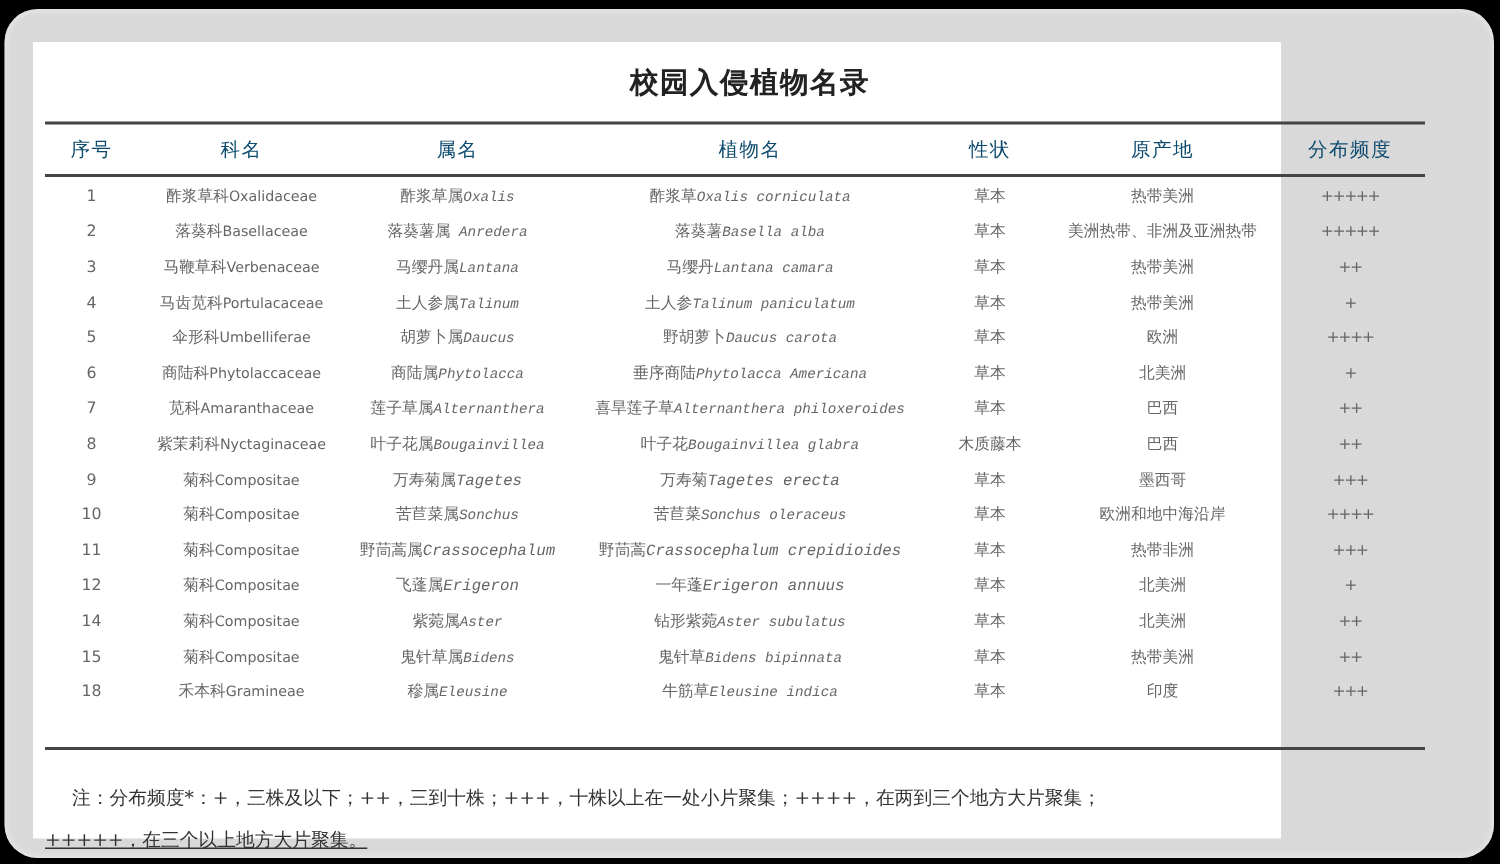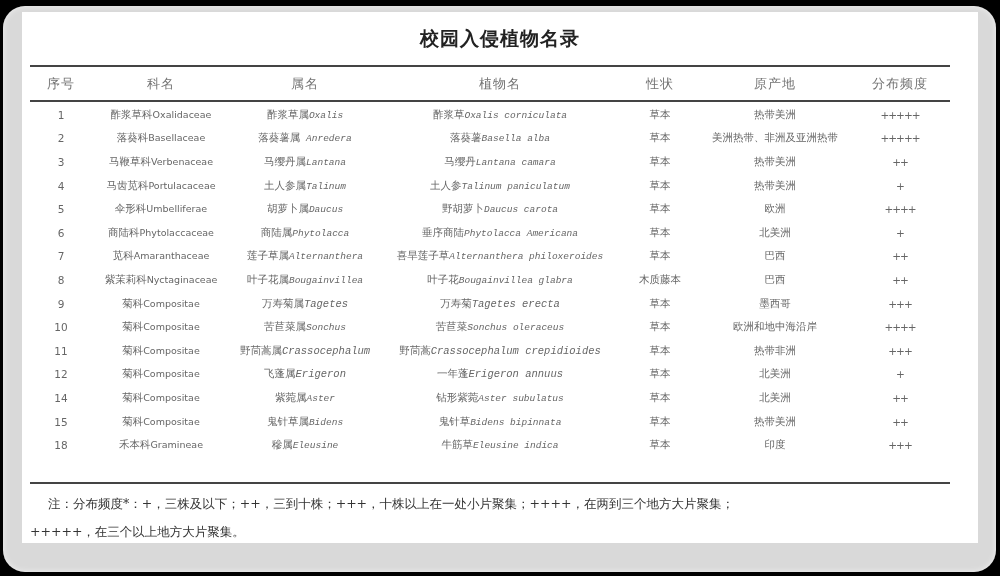--- a/index.html
+++ b/index.html
@@ -6,55 +6,55 @@
     body {
       width: 1000px; height: 576px; background: #000; position: relative; overflow: hidden;
       font-family: "DejaVu Serif", serif;
     }
     .frame {
       position: absolute; left: 3px; top: 6px; width: 993px; height: 566px;
       background: #d9d9d9; border-radius: 22px;
       box-shadow: inset 0 0 6px rgba(255,255,255,0.6);
     }
     .page {
-      position: absolute; left: 22px; top: 12px; width: 956px; height: 531px;
+      position: absolute; left: 22px; top: 28px; width: 832px; height: 531px;
       background: #fff;
     }
     .title {
       position: absolute; left: 0; top: 14px; width: 956px; text-align: center;
       font-size: 19px; font-weight: bold; color: #222; letter-spacing: 1px;
     }
     .rule { position: absolute; left: 8px; width: 920px; background: #444; }
     .rule.top { top: 53px; height: 2px; }
     .rule.mid { top: 88px; height: 2px; }
     .rule.bot { top: 470px; height: 2px; }
     table.grid {
       position: absolute; left: 8px; top: 56px; width: 920px; border-collapse: collapse;
       table-layout: fixed;
     }
     table.grid th {
-      height: 32px; font-weight: normal; font-size: 13px; color: #737373; letter-spacing: 1px;
+      height: 32px; font-weight: normal; font-size: 13px; color: #0c4a6e; letter-spacing: 1px;
       text-align: center; padding: 0;
     }
     table.grid td {
       height: 23.6px; font-size: 10.5px; color: #666; text-align: center; padding: 0;
       white-space: nowrap;
     }
     table.grid tbody tr:first-child td { padding-top: 3px; }
     .sans { font-family: "DejaVu Sans", sans-serif; font-size: 9.5px; }
     .lat { font-family: Liberation Mono, monospace; font-style: italic; font-size: 9.5px; }
     .freq { font-family: "DejaVu Sans", sans-serif; font-size: 9px; color: #333; letter-spacing: -1px; }
     .big td { font-size: 11.5px; color: #555; }
     .big .lat { font-size: 10.5px; }
     .note {
       position: absolute; left: 8px; top: 478px; width: 930px; font-size: 12.5px; color: #333;
       line-height: 28px;
     }
-    .note .l1 { padding-left: 18px; display: block; }
-    .note .l2 { display: block; }
+    .note .l1 { padding-left: 18px; display: block; margin-top: 12px; }
+    .note .l2 { display: block; text-decoration: underline; }
   </style>
 </head>
 <body>
 
 <div class="frame"></div>
 <div class="page">
   <div class="title">校园入侵植物名录</div>
   <div class="rule top"></div>
   <div class="rule mid"></div>
   <div class="rule bot"></div>

